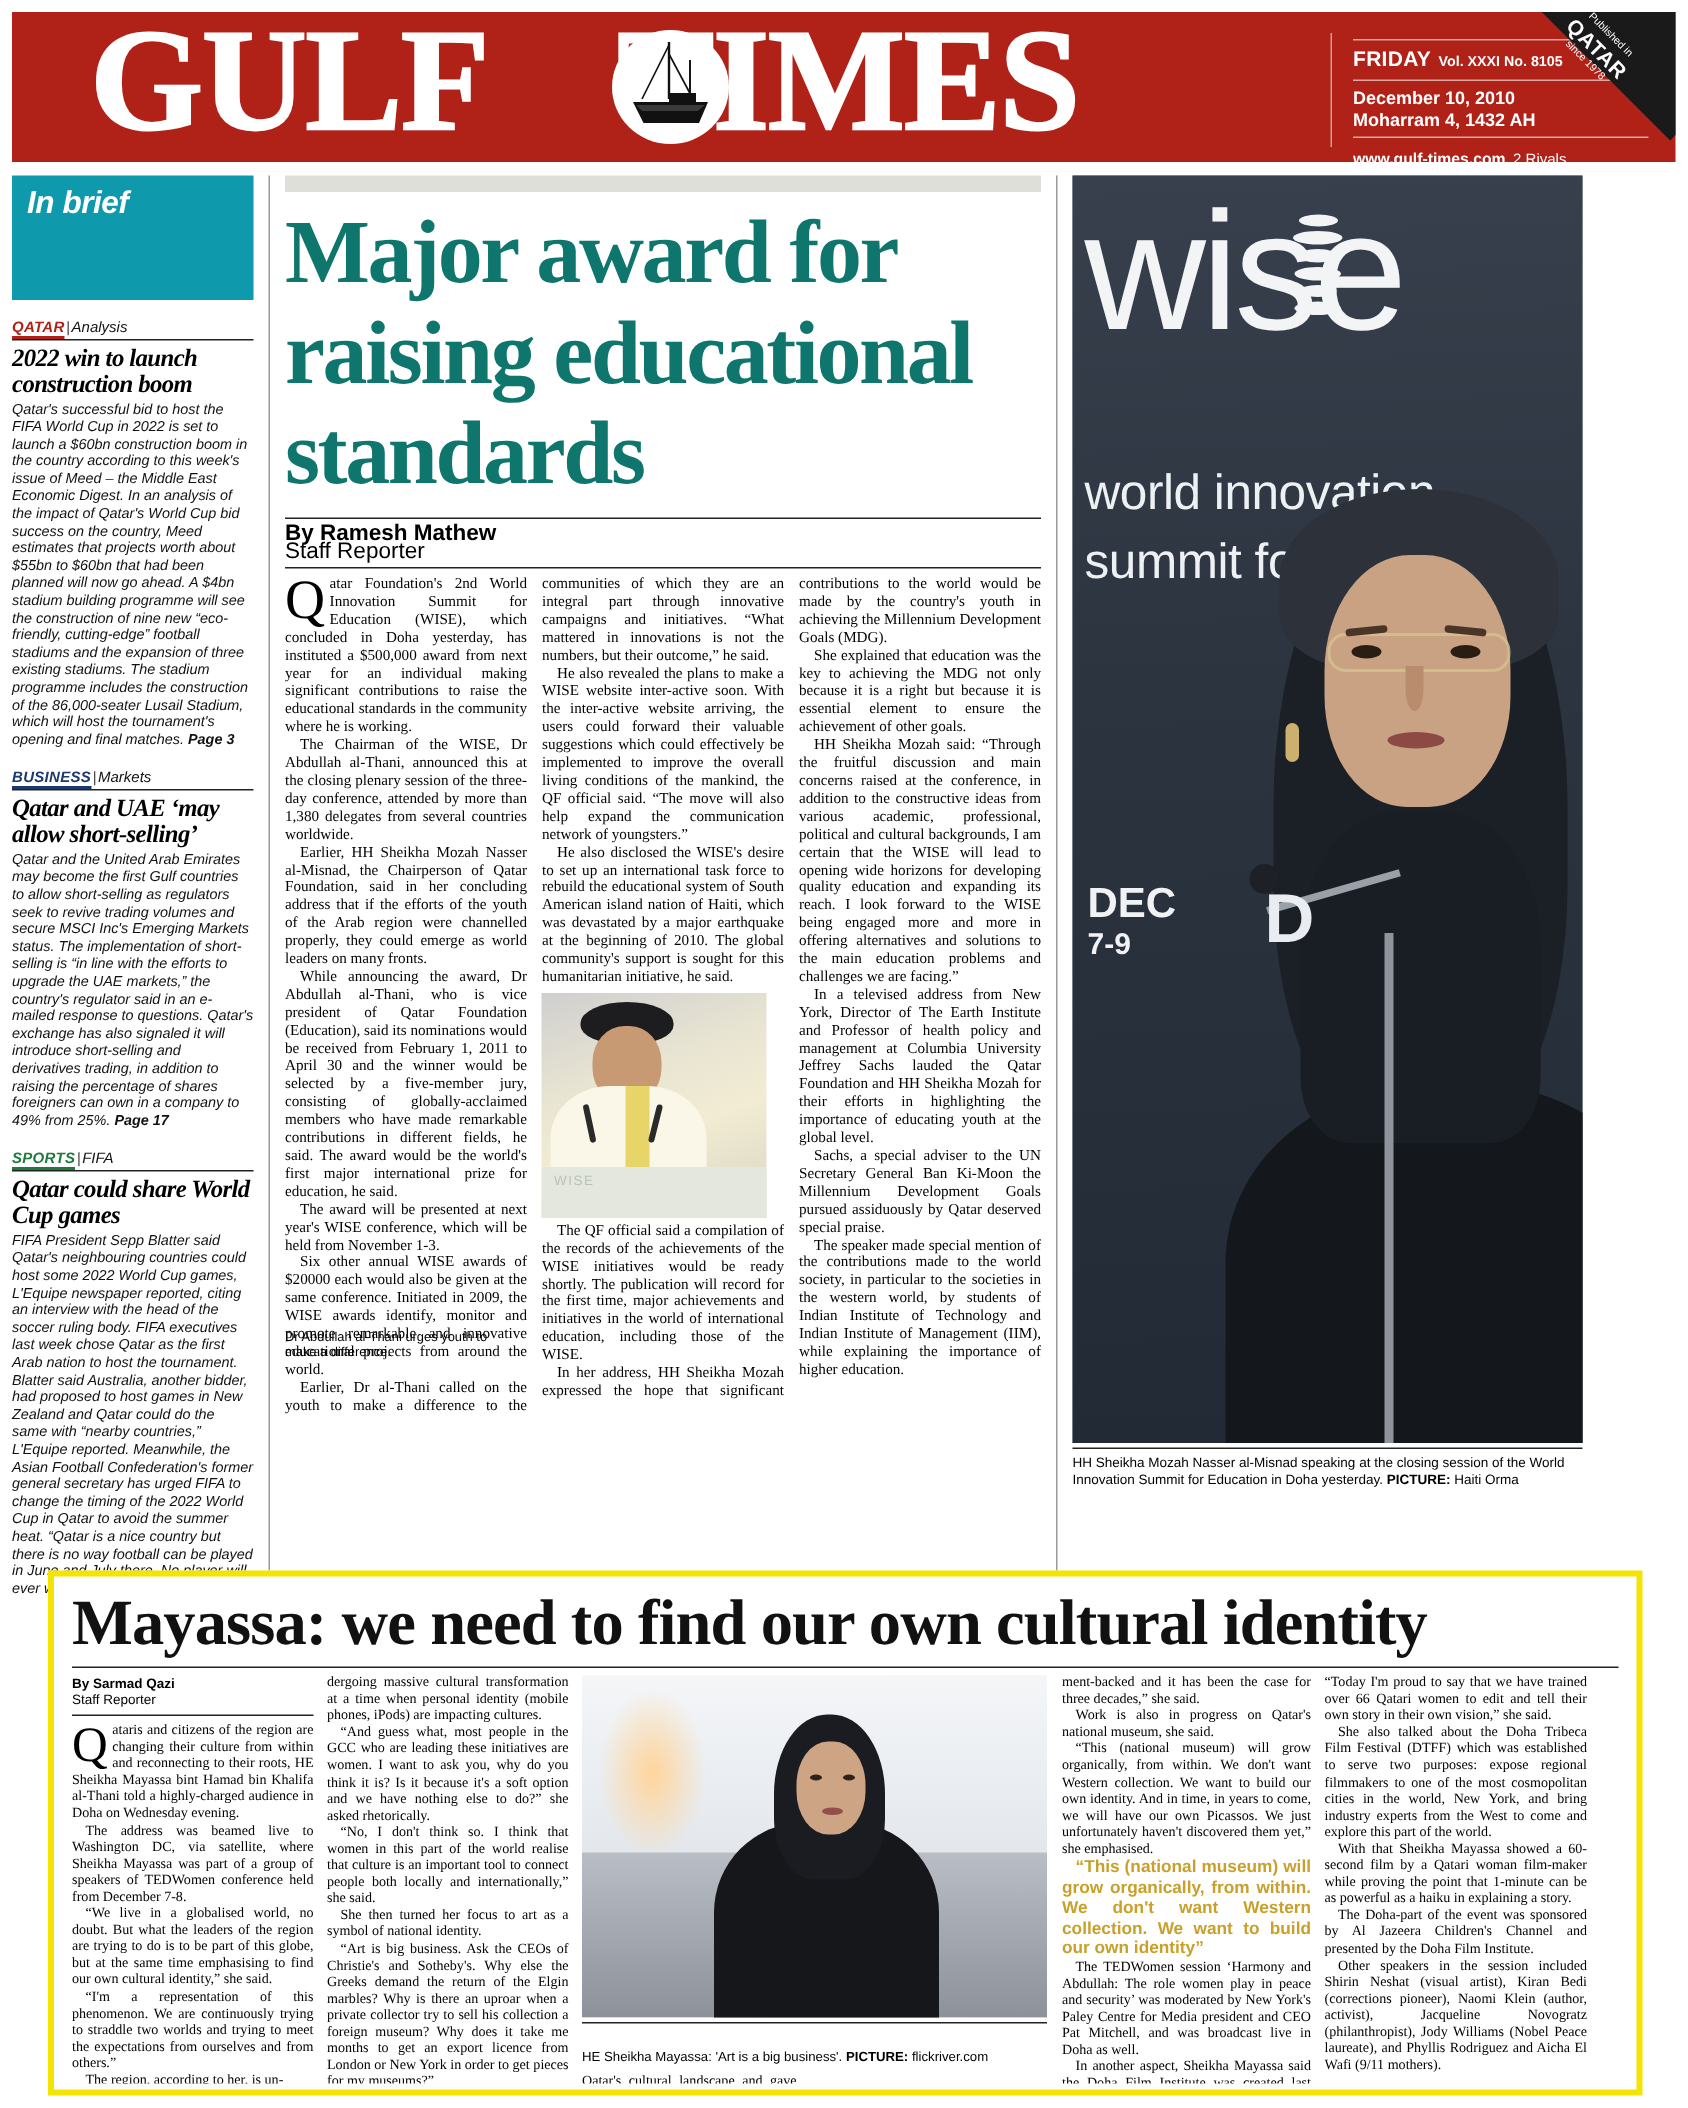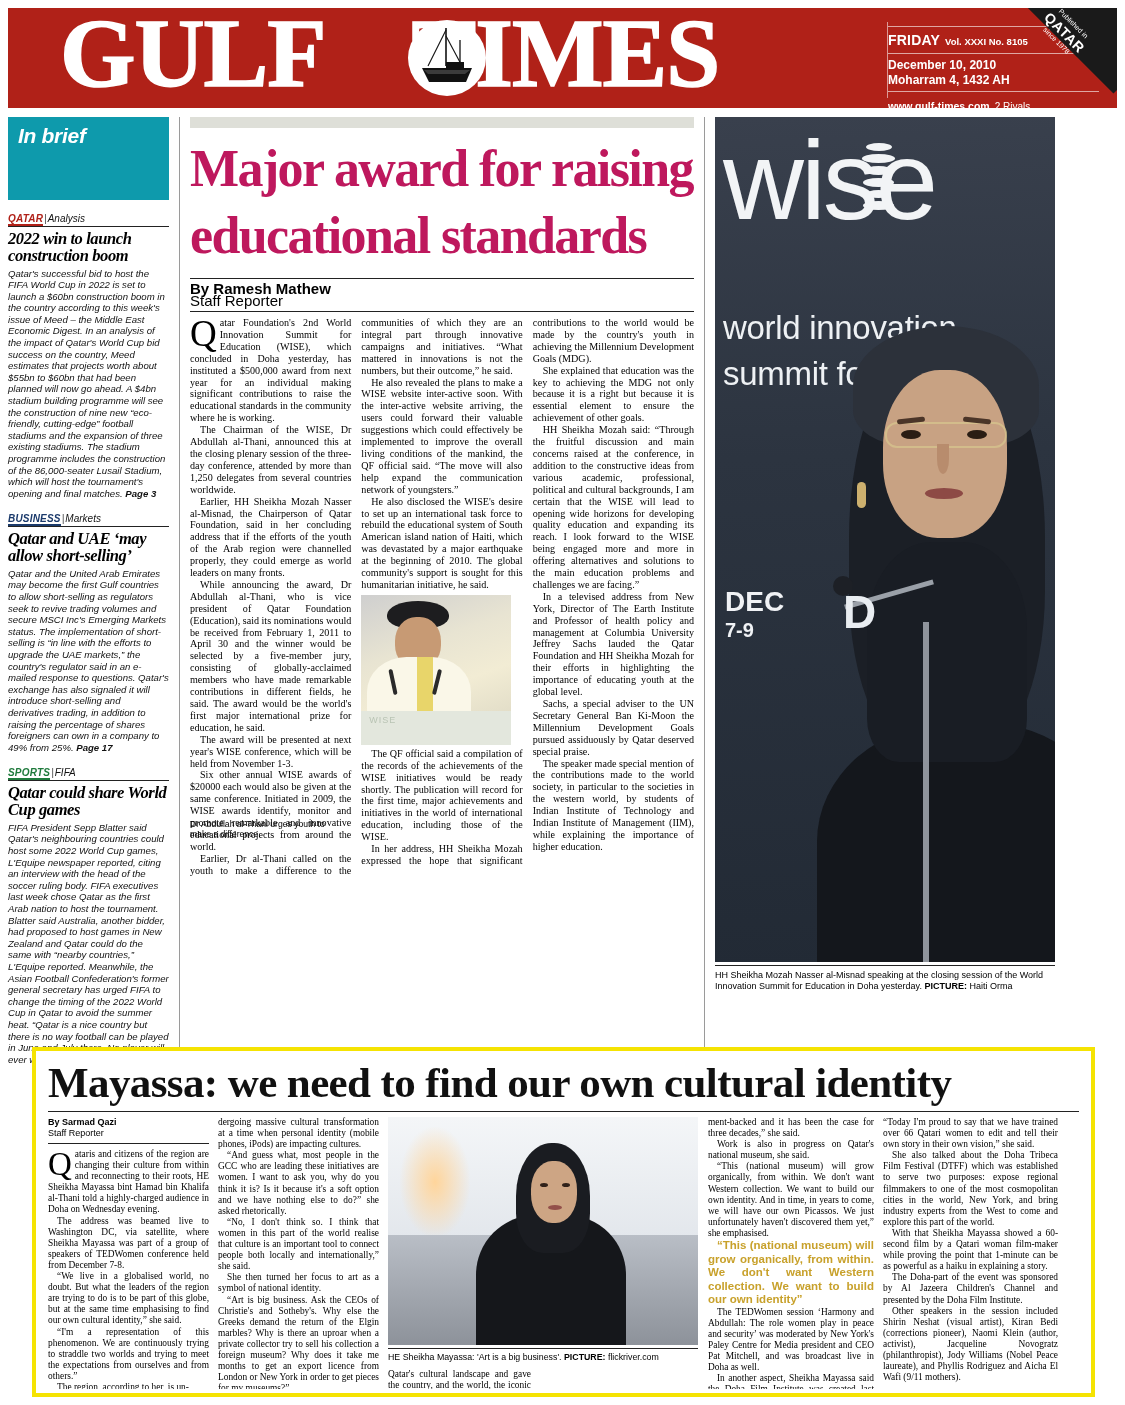--- a/index.html
+++ b/index.html
@@ -49,21 +49,21 @@
 
   .masthead-info {
     position: absolute;
     right: 18px;
     top: 14px;
     width: 212px;
     text-align: left;
     color: #fff;
     font-family: "Liberation Sans", sans-serif;
     border-left: 1px solid rgba(255,255,255,0.55);
-    padding-left: 0;
+    padding-left: 14px;
     height: 76px;
   }
   .mi-rule { height: 1px; background: rgba(255,255,255,0.6); margin: 4px 0; }
   .mi-day {
     font-weight: bold; font-size: 14px; letter-spacing: .2px;
   }
   .mi-vol { font-weight: bold; font-size: 9.5px; margin-left: 5px; }
   .mi-date { font-weight: bold; font-size: 12px; line-height: 14.5px; }
   .mi-web { font-weight: bold; font-size: 10.5px; }
   .mi-price { font-size: 10px; font-weight: normal; margin-left: 5px; }
@@ -157,24 +157,24 @@
   .col-main {
     width: 525px;
     flex: 0 0 525px;
     padding: 0 10px;
     border-right: 1px solid #9a9a9a;
   }
   .grey-strip { height: 11px; background: #dedfd8; margin-bottom: 7px; }
   .main-head {
     font-family: "Liberation Serif", serif;
     font-weight: bold;
-    font-size: 52px;
+    font-size: 60px;
     line-height: 67px;
     letter-spacing: -1.6px;
-    color: #be185d;
+    color: #0f766e;
     margin-bottom: 9px;
   }
   .byline-rule { height: 1px; background: #222; margin-bottom: 4px; }
   .byline {
     font-family: "Liberation Sans", sans-serif;
     font-size: 15px;
     font-weight: bold;
     line-height: 12px;
   }
   .byline .role { font-weight: normal; }
@@ -488,21 +488,21 @@
   .bpp-eye-l { left: 64px; top: 40px; }
   .bpp-eye-r { left: 86px; top: 40px; }
   .bpp-lip {
     position: absolute; left: 72px; top: 62px; width: 14px; height: 5px;
     background: #93504a; border-radius: 50%;
   }
   .bp-cap {
     font-family: "Liberation Sans", sans-serif;
     font-size: 8.8px;
     line-height: 10.5px;
-    padding-top: 3px;
+    padding-top: 17px;
     border-top: 1px solid #222;
     margin-top: 3px;
   }
   .bp-cap b { font-weight: bold; }
 </style>
 </head>
 <body>
 
 <div class="masthead">
   <div class="masthead-title">
@@ -582,21 +582,21 @@
     <h1 class="main-head">Major award for raising educational standards</h1>
     <div class="byline-rule"></div>
     <div class="byline">
       <div>By Ramesh Mathew</div>
       <div class="role">Staff Reporter</div>
     </div>
     <div class="byline-rule2"></div>
 
     <div class="three-col">
       <p class="first"><span class="dropcap">Q</span><span>atar Foundation's 2nd World Innovation Summit for Education (WISE), which concluded in Doha yesterday, has instituted a $500,000 award from next year for an individual making significant contributions to raise the educational standards in the community where he is working.</span></p>
-      <p>The Chairman of the WISE, Dr Abdullah al-Thani, announced this at the closing plenary session of the three-day conference, attended by more than 1,250 delegates from several countries worldwide.</p>
+      <p>The Chairman of the WISE, Dr Abdullah al-Thani, announced this at the closing plenary session of the three-day conference, attended by more than 1,380 delegates from several countries worldwide.</p>
       <p>Earlier, HH Sheikha Mozah Nasser al-Misnad, the Chairperson of Qatar Foundation, said in her concluding address that if the efforts of the youth of the Arab region were channelled properly, they could emerge as world leaders on many fronts.</p>
       <p>While announcing the award, Dr Abdullah al-Thani, who is vice president of Qatar Foundation (Education), said its nominations would be received from February 1, 2011 to April 30 and the winner would be selected by a five-member jury, consisting of globally-acclaimed members who have made remarkable contributions in different fields, he said. The award would be the world's first major international prize for education, he said.</p>
       <p>The award will be presented at next year's WISE conference, which will be held from November 1-3.</p>
       <p>Six other annual WISE awards of $20000 each would also be given at the same conference. Initiated in 2009, the WISE awards identify, monitor and promote remarkable and innovative educational projects from around the world.</p>
       <p>Earlier, Dr al-Thani called on the youth to make a difference to the communities of which they are an integral part through innovative campaigns and initiatives. “What mattered in innovations is not the numbers, but their outcome,” he said.</p>
       <p>He also revealed the plans to make a WISE website inter-active soon. With the inter-active website arriving, the users could forward their valuable suggestions which could effectively be implemented to improve the overall living conditions of the mankind, the QF official said. “The move will also help expand the communication network of youngsters.”</p>
       <p>He also disclosed the WISE's desire to set up an international task force to rebuild the educational system of South American island nation of Haiti, which was devastated by a major earthquake at the beginning of 2010. The global community's support is sought for this humanitarian initiative, he said.</p>
 
       <div class="inline-photo">
         <div class="ip-head"></div>

